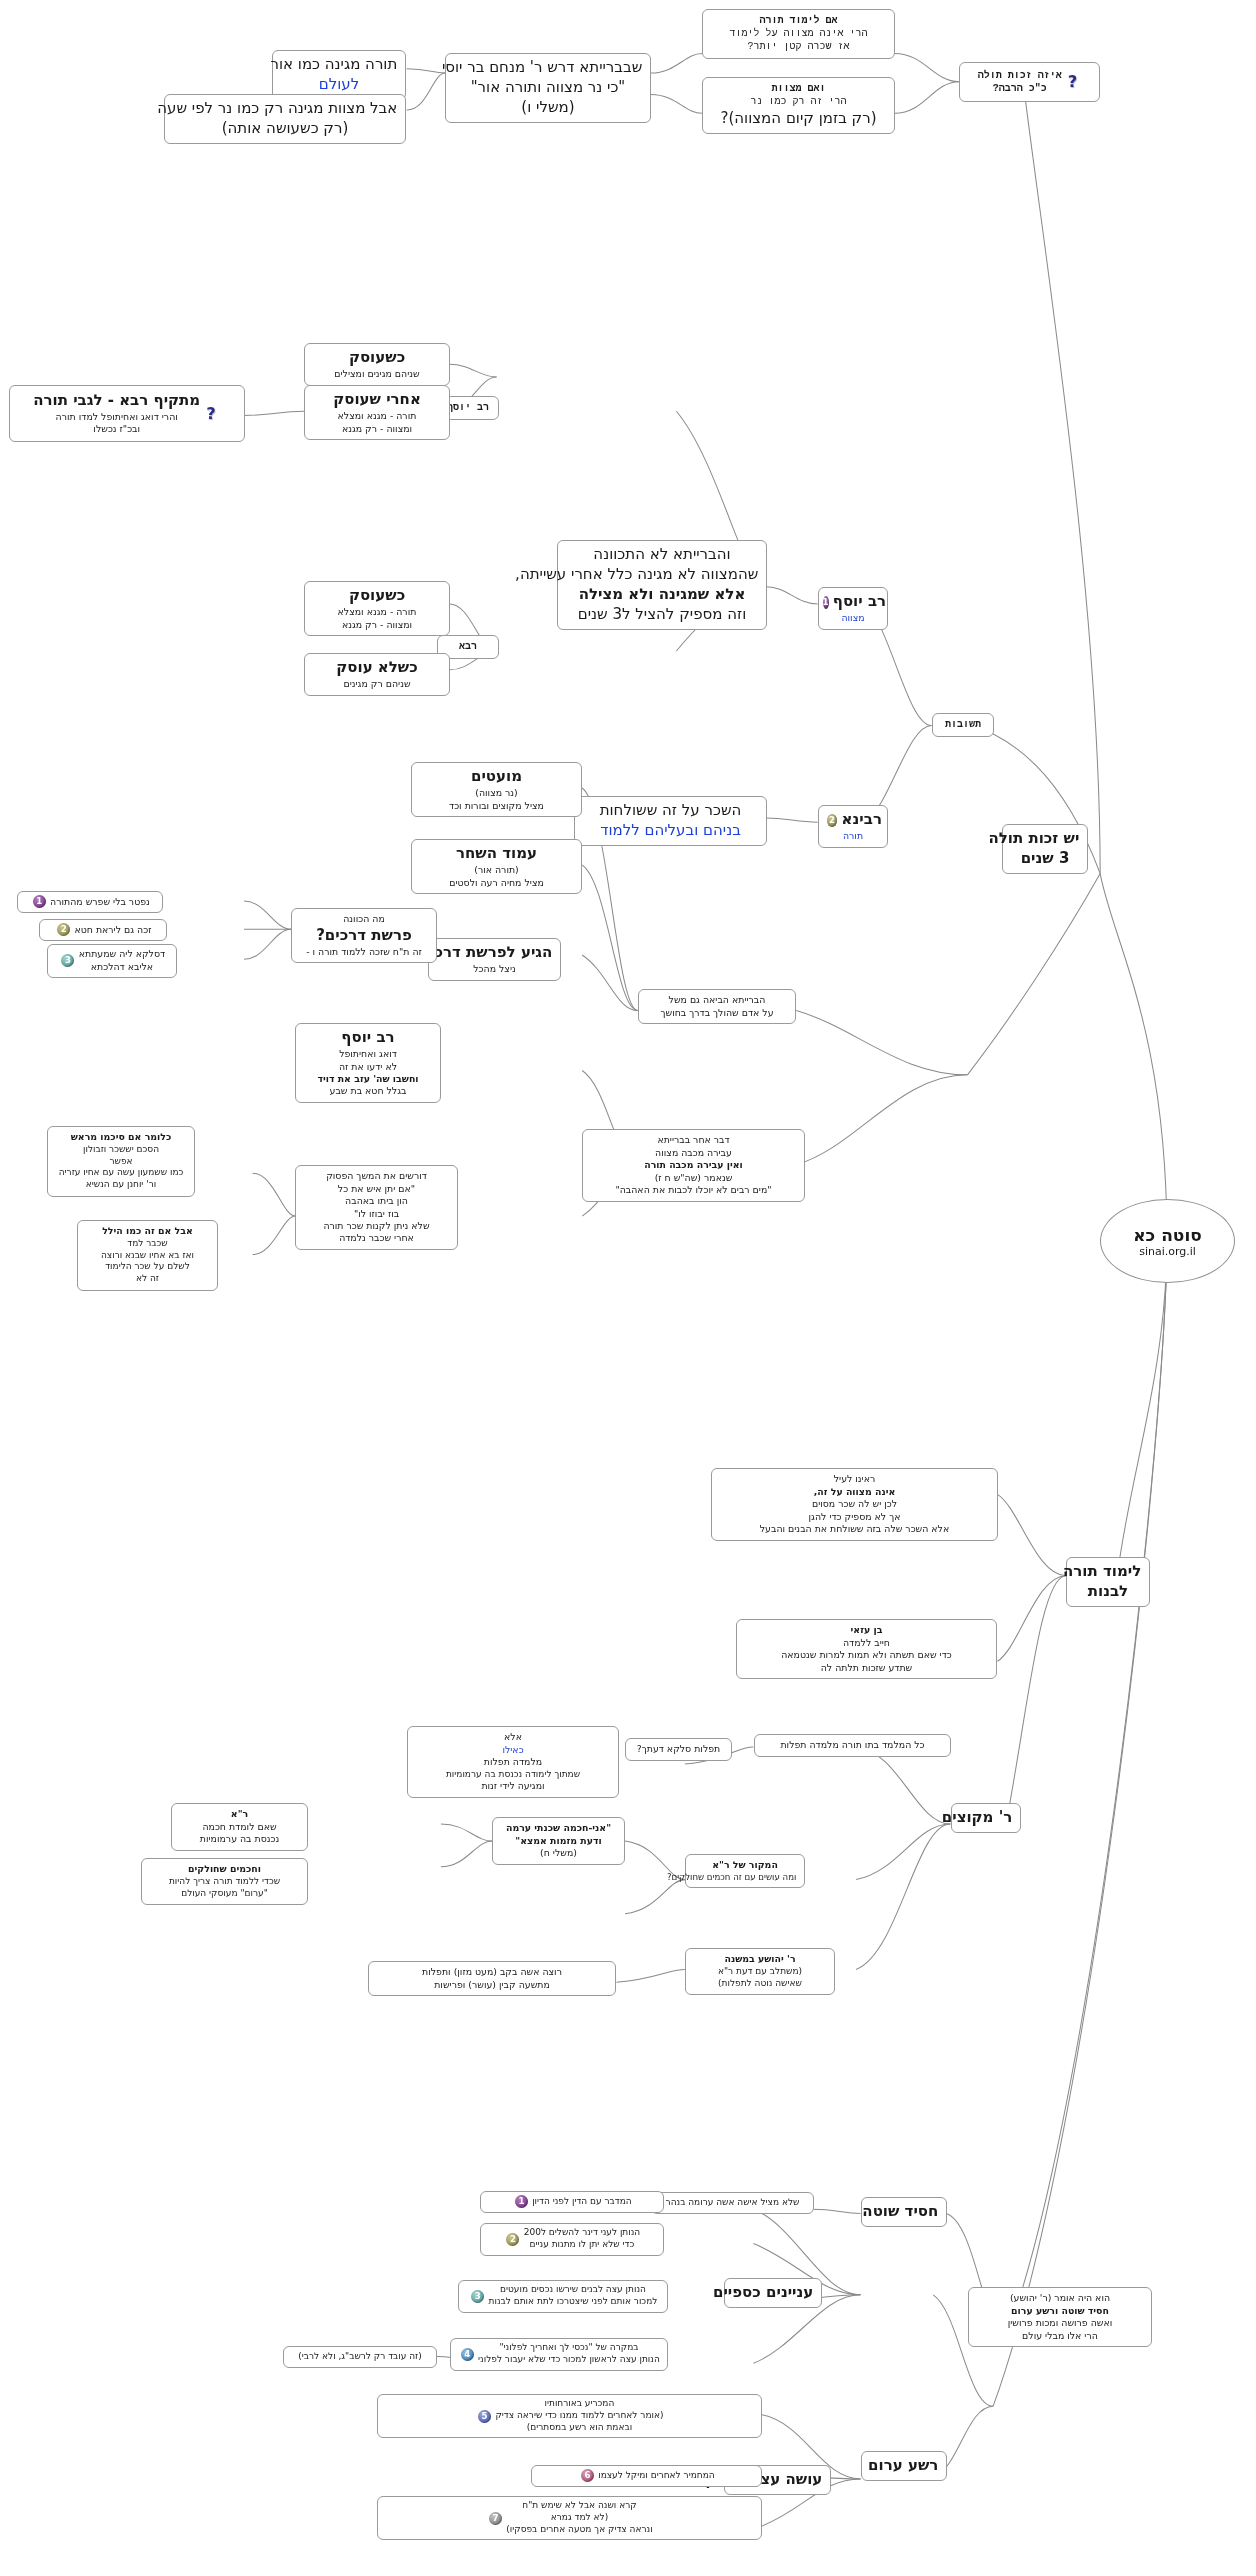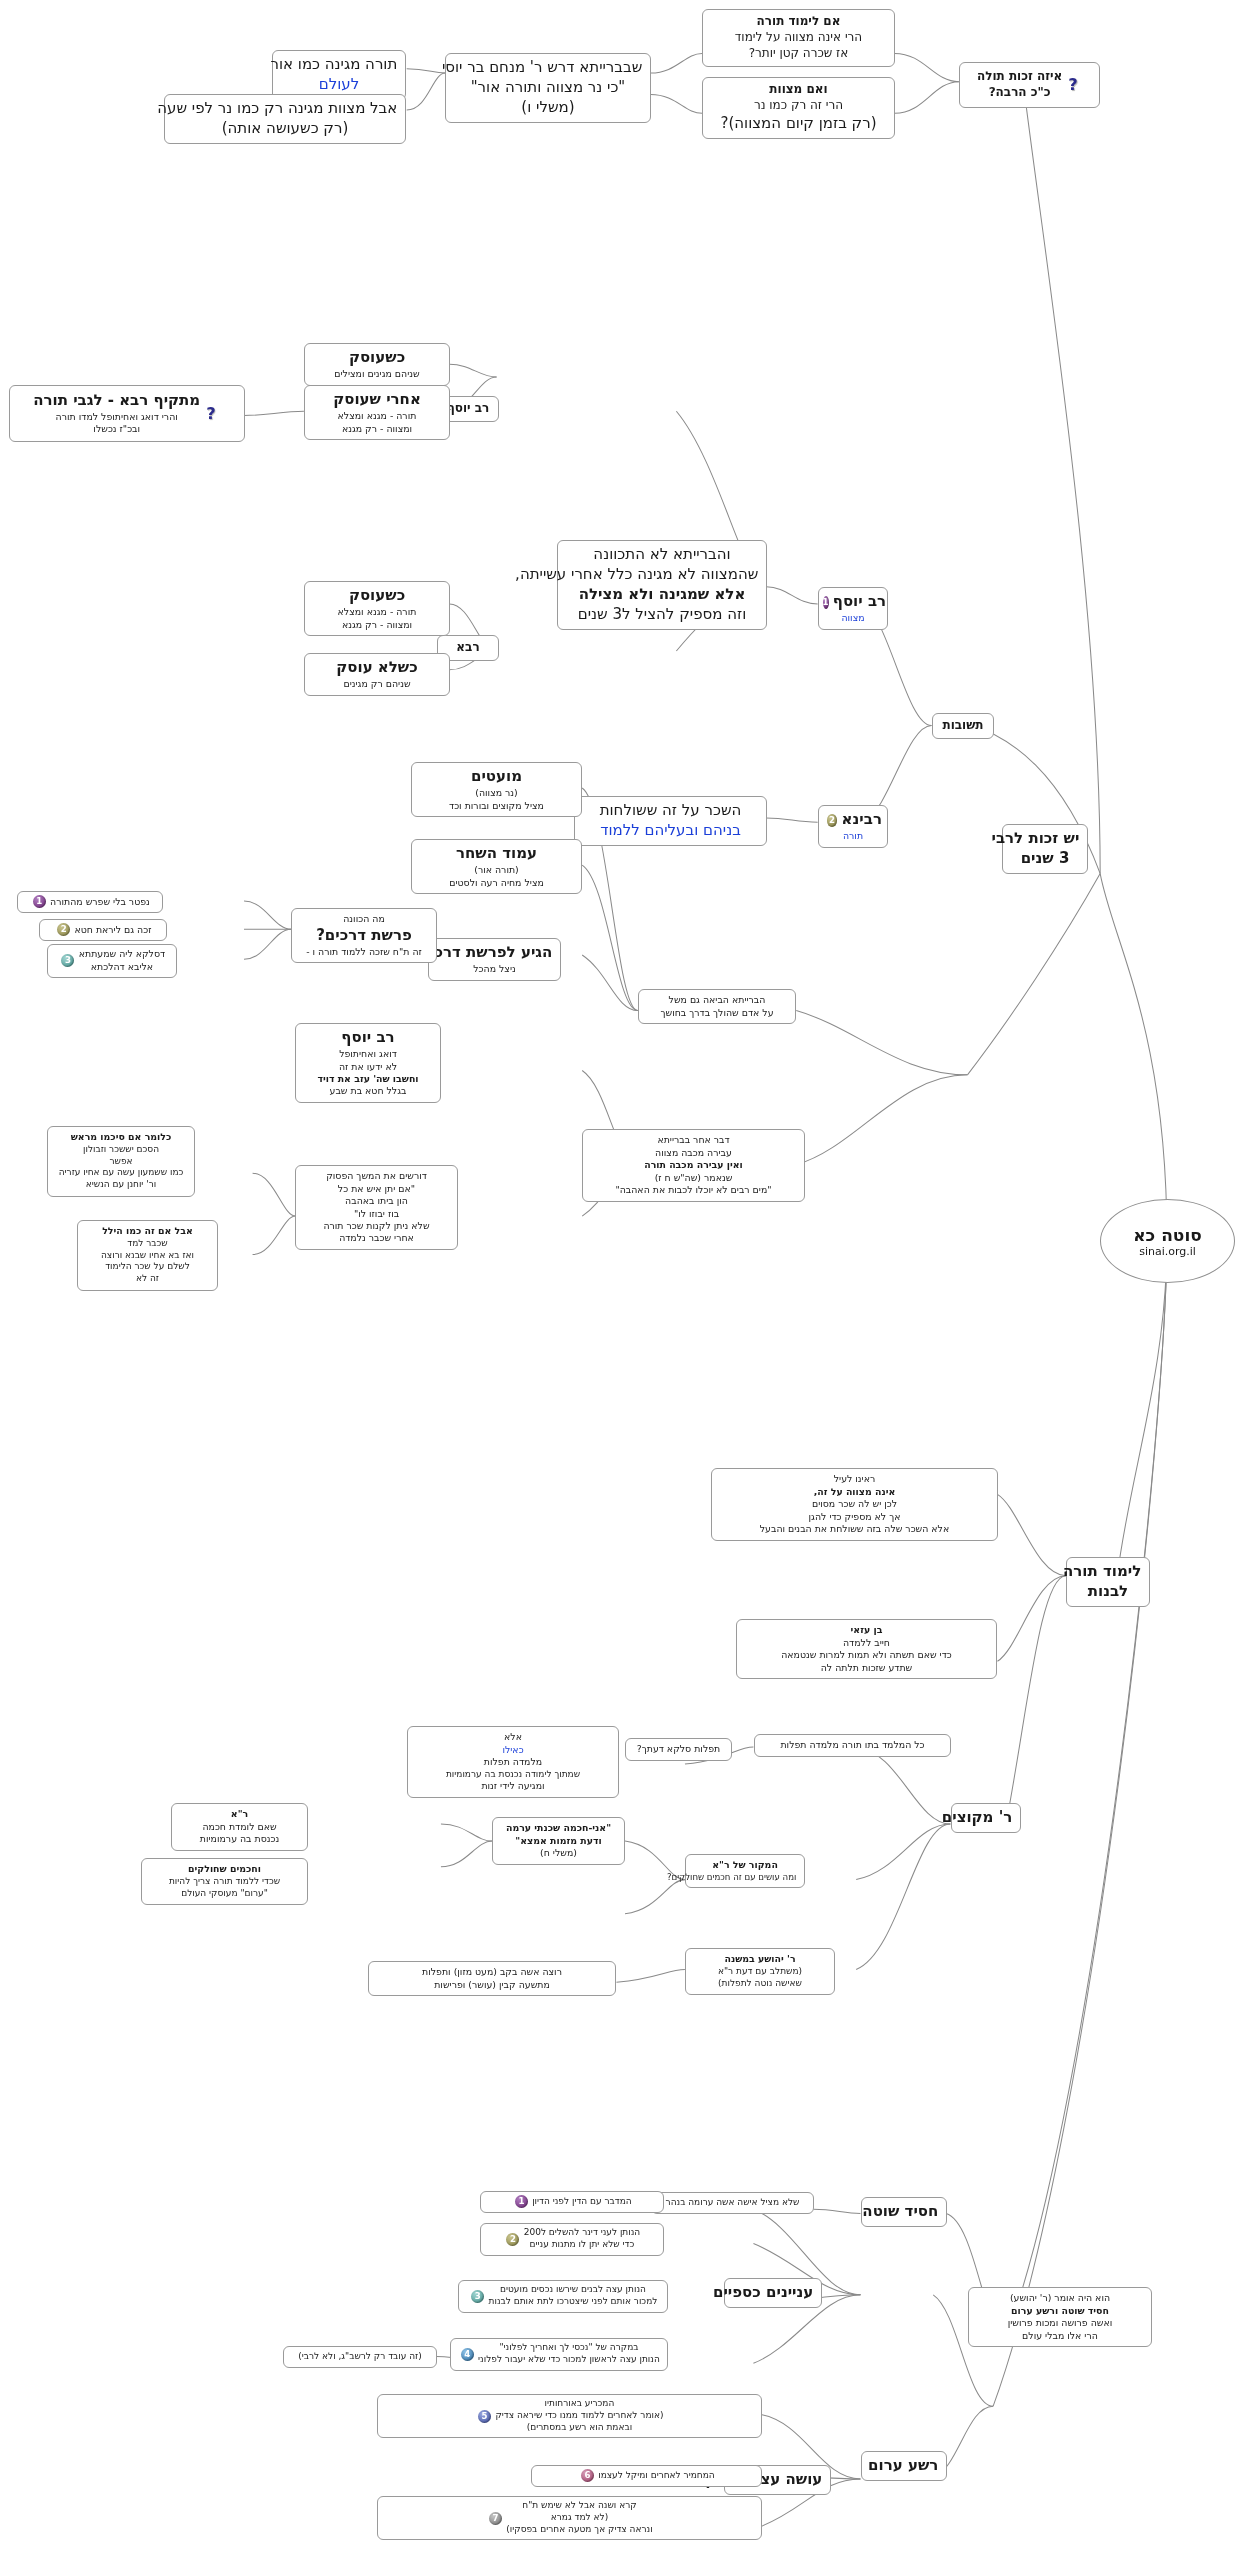--- a/index.html
+++ b/index.html
@@ -20,21 +20,21 @@
     background:#ffffff;
     padding:4.3px 7.7px;
     text-align:center;
     line-height:1.32;
     direction:rtl;
     unicode-bidi:plaintext;
   }
   .node .ln{display:block;white-space:nowrap;}
   .b{font-weight:bold;}
   .blue{color:#1b3fd8;}
-  .s13{font-size:12px;}
+  .s13{font-size:10px;font-family:Liberation Mono, monospace;}
   .s12{font-size:15px;}
   .s11{font-size:9.4px;}
   .s10{font-size:8.6px;}
   .s105{font-size:9px;}
 
   
   .root{
     position:absolute;
     border:0.9px solid #8f8f8f;
     border-radius:50%;
@@ -257,21 +257,21 @@
     <span class="qmark">?</span>
     <span>
       <span class="ln s12 b">מתקיף רבא - לגבי תורה</span>
       <span class="ln s11">והרי דואג ואחיתופל למדו תורה</span>
       <span class="ln s11">ובכ"ז נכשלו</span>
     </span>
   </div>
 </div>
 
 <div class="node" style="left:1002px;top:824px;width:86px;">
-  <span class="ln s12 b">יש זכות לרבי</span>
+  <span class="ln s12 b">יש זכות תולה</span>
   <span class="ln s12 b">3 שנים</span>
 </div>
 
 <div class="node" style="left:638px;top:989px;width:158px;">
   <span class="ln s11">הברייתא הביאה גם משל</span>
   <span class="ln s11">על אדם שהולך בדרך בחושך</span>
 </div>
 
 <div class="node" style="left:411px;top:762px;width:171px;">
   <span class="ln s12 b">מועטים</span>

